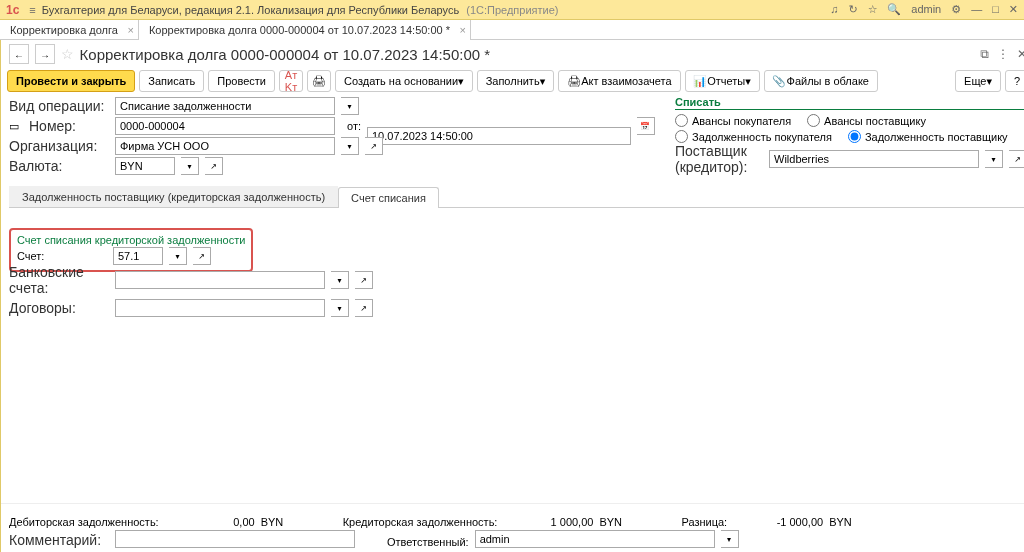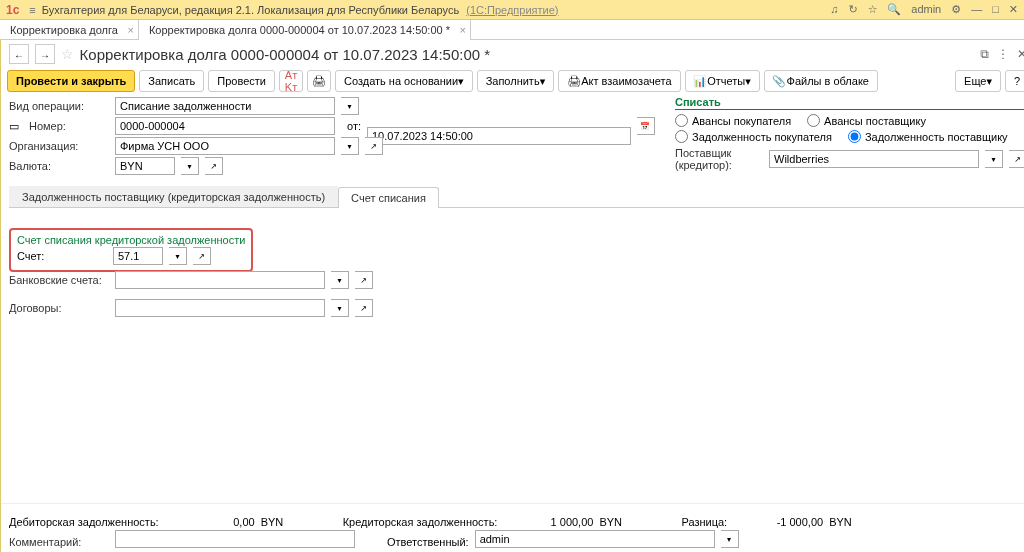--- a/index.html
+++ b/index.html
@@ -3,21 +3,21 @@
 <meta charset="utf-8">
 <style>
   * { box-sizing: border-box; margin: 0; padding: 0; font-family: Arial, sans-serif; }
   body { width: 1024px; height: 552px; background: #fff; font-size: 11px; overflow: hidden; }
   
   
   .titlebar { height: 20px; background: #fde89a; display: flex; align-items: center; padding: 0 6px; border-bottom: 1px solid #e0c968; }
   .titlebar .logo { color: #d9534f; font-weight: bold; margin-right: 4px; font-size: 12px; }
   .titlebar .burger { margin: 0 6px; color: #666; cursor: pointer; }
   .titlebar .title-text { color: #444; flex: 1; }
-  .titlebar .subtitle { color: #888; margin-left: 4px; text-decoration: underline; }
+  .titlebar .subtitle { color: #888; margin-left: 4px; }
   .titlebar .right-icons { display: flex; gap: 10px; color: #666; }
   .titlebar .right-icons span { cursor: pointer; }
   
   
   .tabstrip { height: 20px; background: #fff; display: flex; align-items: center; border-bottom: 1px solid #ccc; }
   .tabstrip .tab { height: 20px; padding: 0 20px 0 10px; display: flex; align-items: center; border-right: 1px solid #ccc; position: relative; font-size: 11px; color: #333; cursor: pointer; }
   .tabstrip .tab.active { background: #fff; }
   .tabstrip .tab .close { position: absolute; right: 4px; color: #999; cursor: pointer; }
   
   .main-layout { display: flex; height: 512px; }
@@ -40,21 +40,21 @@
   .doc-header .right-icons span { cursor: pointer; }
   
   .toolbar { height: 26px; display: flex; align-items: center; padding: 0 6px; gap: 4px; }
   .btn { height: 22px; border: 1px solid #ccc; background: #fff; padding: 0 8px; font-size: 11px; cursor: pointer; border-radius: 3px; display: inline-flex; align-items: center; }
   .btn.yellow { background: #ffdb4d; border-color: #d4a017; font-weight: bold; }
   .btn-icon { width: 24px; padding: 0; justify-content: center; }
   .toolbar .spacer { flex: 1; }
   
   .form-area { padding: 2px 8px 0 8px; }
   .form-row { display: flex; align-items: center; height: 20px; gap: 6px; }
-  .form-label { width: 100px; font-size: 11px; color: #333; }
+  .form-label { width: 100px; font-size: 14px; color: #333; }
   .form-input { height: 18px; border: 1px solid #aaa; padding: 0 4px; font-size: 11px; }
   .combo-btn { width: 18px; height: 18px; border: 1px solid #aaa; border-left: none; background: #fff; cursor: pointer; font-size: 8px; }
   
   .two-col { display: flex; gap: 20px; }
   .left-col { flex: 0 0 560px; }
   .right-col { flex: 1; }
   
   .radio-group { font-size: 11px; }
   .radio-group .legend { color: #0a7d3f; font-weight: bold; border-bottom: 1px solid #0a7d3f; margin-bottom: 4px; padding-bottom: 1px; }
   .radio-row { display: flex; gap: 16px; margin-bottom: 3px; }

